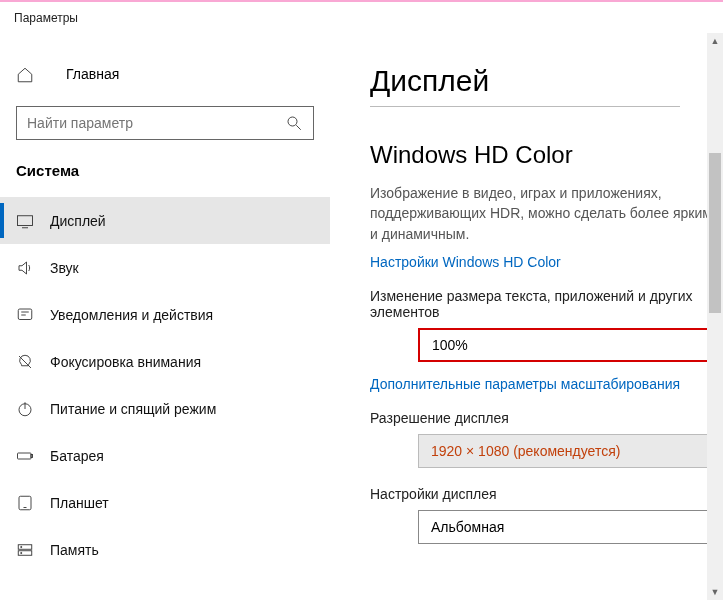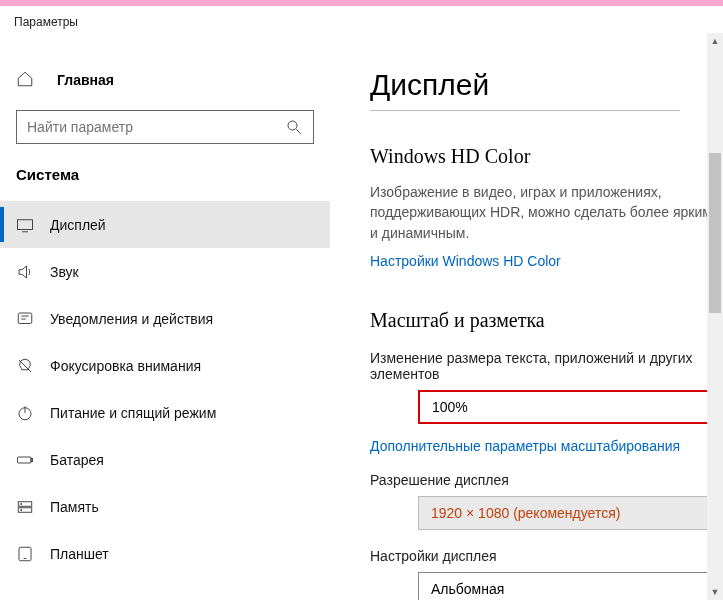--- a/index.html
+++ b/index.html
@@ -9,21 +9,21 @@
     width: 723px;
     height: 600px;
     overflow: hidden;
     font-size: 14px;
     color: #000;
   }
   .window {
     display: flex;
     flex-direction: column;
     height: 100%;
-    border-top: 6px solid #f9a8d4;
+    border-top: 2px solid #f9a8d4;
   }
   .titlebar {
     height: 32px;
     display: flex;
     align-items: center;
     padding: 0 14px;
     font-size: 12px;
     color: #222;
   }
   .body {
@@ -32,26 +32,25 @@
     overflow: hidden;
   }
   .sidebar {
     width: 330px;
     padding: 24px 0 0 0;
     display: flex;
     flex-direction: column;
   }
   .home-row {
     display: flex;
-    align-items: flex-end;
-    gap: 23px;
+    align-items: flex-start;
+    gap: 32px;
     padding: 8px 16px;
     margin-bottom: 14px;
     cursor: pointer;
-    font-weight: bold;
   }
   .search-box {
     margin: 0 16px 22px 16px;
     border: 1px solid #666;
     background: #fff;
     height: 34px;
     display: flex;
     align-items: center;
     padding: 0 10px;
   }
@@ -111,24 +110,23 @@
   }
   .page-title {
     font-size: 30px;
     font-weight: 400;
     padding-bottom: 8px;
     border-bottom: 1px solid #bbb;
     margin-bottom: 34px;
     width: 310px;
   }
   .sub-heading {
-    font-size: 20px;
+    font-size: 24px;
     font-weight: 400;
     margin-bottom: 14px;
-    font-family: Liberation Serif, serif;
   }
   .desc {
     font-size: 14px;
     color: #555;
     line-height: 1.45;
     margin-bottom: 10px;
   }
   .link {
     color: #0067c0;
     font-size: 14px;
@@ -284,50 +282,49 @@
                   <rect x="2" y="8" width="18" height="8" rx="1"></rect>
                   <rect x="20" y="10" width="2" height="4"></rect>
                 </svg>
           </span>
           <span>Батарея</span>
         </div>
 
         <div class="nav-item">
           <span class="icon">
             <svg viewBox="0 0 24 24">
+                  <rect x="4" y="3" width="16" height="18" rx="2"></rect>
+                  <line x1="10" y1="18" x2="14" y2="18"></line>
+                </svg>
+          </span>
+          <span>Планшет</span>
+        </div>
+
+        <div class="nav-item">
+          <span class="icon">
+            <svg viewBox="0 0 24 24">
                   <rect x="3" y="5" width="18" height="6"></rect>
                   <rect x="3" y="13" width="18" height="6"></rect>
                   <circle cx="7" cy="8" r="0.8" fill="#333"></circle>
                   <circle cx="7" cy="16" r="0.8" fill="#333"></circle>
                 </svg>
           </span>
           <span>Память</span>
         </div>
 
-        <div class="nav-item">
-          <span class="icon">
-            <svg viewBox="0 0 24 24">
-                  <rect x="4" y="3" width="16" height="18" rx="2"></rect>
-                  <line x1="10" y1="18" x2="14" y2="18"></line>
-                </svg>
-          </span>
-          <span>Планшет</span>
-        </div>
-
       </div>
     </div>
 
     <div class="main">
       <h1 class="page-title">Дисплей</h1>
 
       <h2 class="sub-heading">Windows HD Color</h2>
       <p class="desc">Изображение в видео, играх и приложениях, поддерживающих HDR, можно сделать более ярким и динамичным.</p>
       <span class="link">Настройки Windows HD Color</span>
 
-      <h2 class="sub-heading section-gap">Масштаб и разметка</h2>
 
       <div class="field-label">Изменение размера текста, приложений и других элементов</div>
       <div class="select highlight">
         <span>100%</span>
         <span class="chev">
           <svg viewBox="0 0 24 24">
                 <polyline points="6 9 12 15 18 9"></polyline>
               </svg>
         </span>
       </div>

